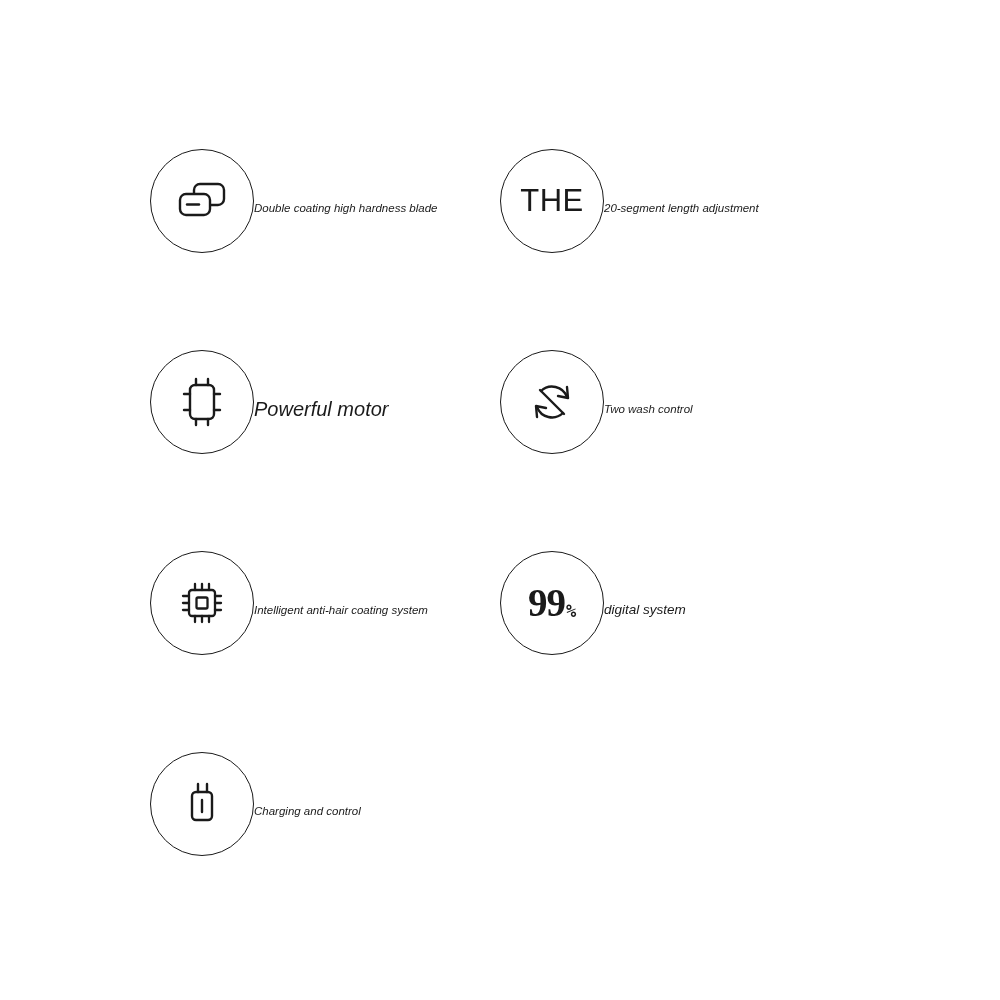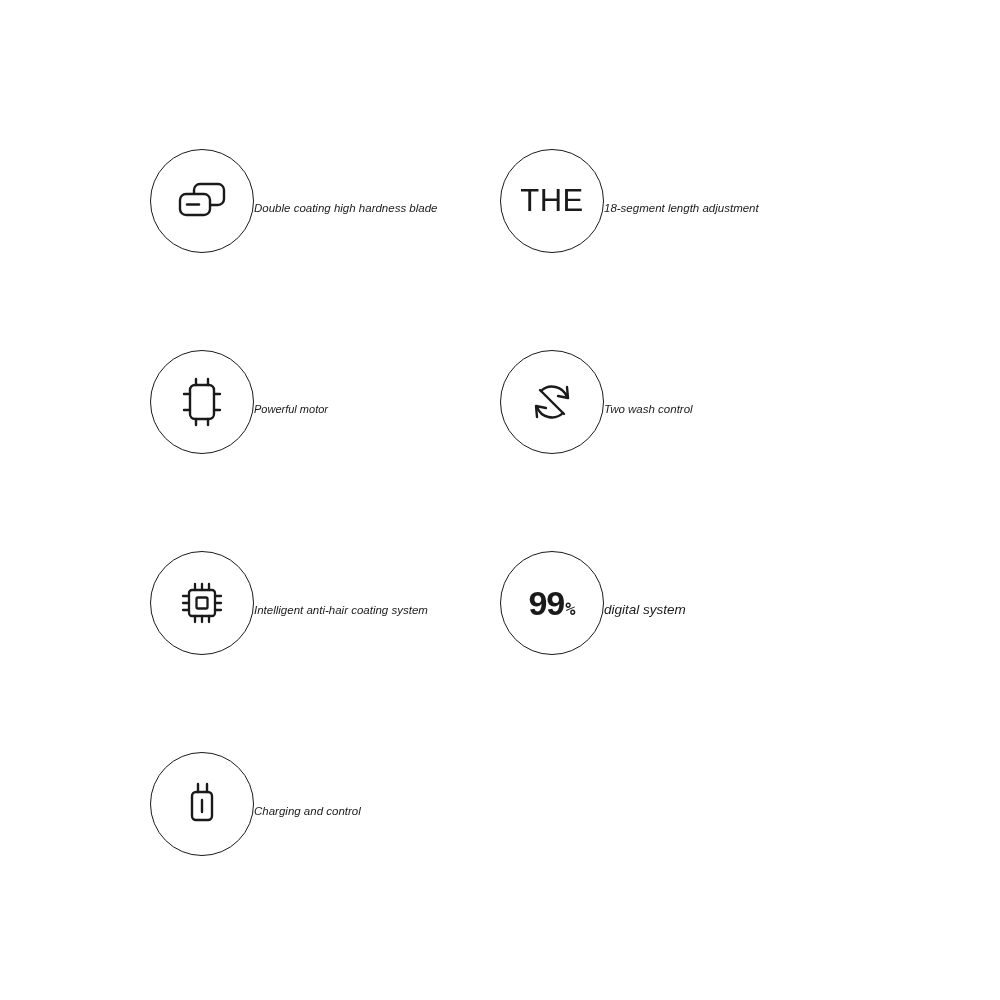--- a/index.html
+++ b/index.html
@@ -45,35 +45,35 @@
   .feature-label {
     margin-top: 15px;
     text-align: right;
     color: #1a1a1a;
     line-height: 1.3;
     white-space: nowrap;
     font-style: italic;
   }
   .size-sm { font-size: 11.5px; }
   .size-md { font-size: 13.5px; }
-  .size-lg { font-size: 11px; }
+  .size-lg { font-size: 20px; }
   .the-text {
     font-size: 31px;
     letter-spacing: 0.5px;
     font-family: "Liberation Sans", sans-serif;
     color: #1a1a1a;
   }
   .pct-wrap {
     display: flex;
     align-items: flex-end;
     line-height: 1;
   }
   .pct-num {
-    font-family: Liberation Sans, sans-serif;
-    font-size: 34px;
+    font-family: Liberation Serif, serif;
+    font-size: 39px;
     font-weight: bold;
     letter-spacing: -1px;
     color: #1a1a1a;
   }
   .pct-sign {
     font-family: "DejaVu Sans Mono", monospace;
     font-size: 17px;
     font-weight: bold;
     color: #1a1a1a;
     margin-left: 1px;
@@ -93,21 +93,21 @@
         <line x1="13" y1="26.5" x2="25" y2="26.5"></line>
       </svg>
     </div>
     <div class="feature-label size-sm">Double coating high hardness blade</div>
   </div>
 
   <div class="feature-cell">
     <div class="icon-circle">
       <span class="the-text">THE</span>
     </div>
-    <div class="feature-label size-sm">18-segment length adjustment</div>
+    <div class="feature-label size-sm">20-segment length adjustment</div>
   </div>
 
   <div class="feature-cell">
     <div class="icon-circle">
       <svg width="50" height="56" viewBox="0 0 50 56" fill="none" stroke="#1a1a1a" stroke-width="2.4" stroke-linecap="round" stroke-linejoin="round">
         <rect x="13" y="11" width="24" height="34" rx="5"></rect>
         <line x1="19" y1="5" x2="19" y2="11"></line>
         <line x1="31" y1="5" x2="31" y2="11"></line>
         <line x1="19" y1="45" x2="19" y2="51"></line>
         <line x1="31" y1="45" x2="31" y2="51"></line>

